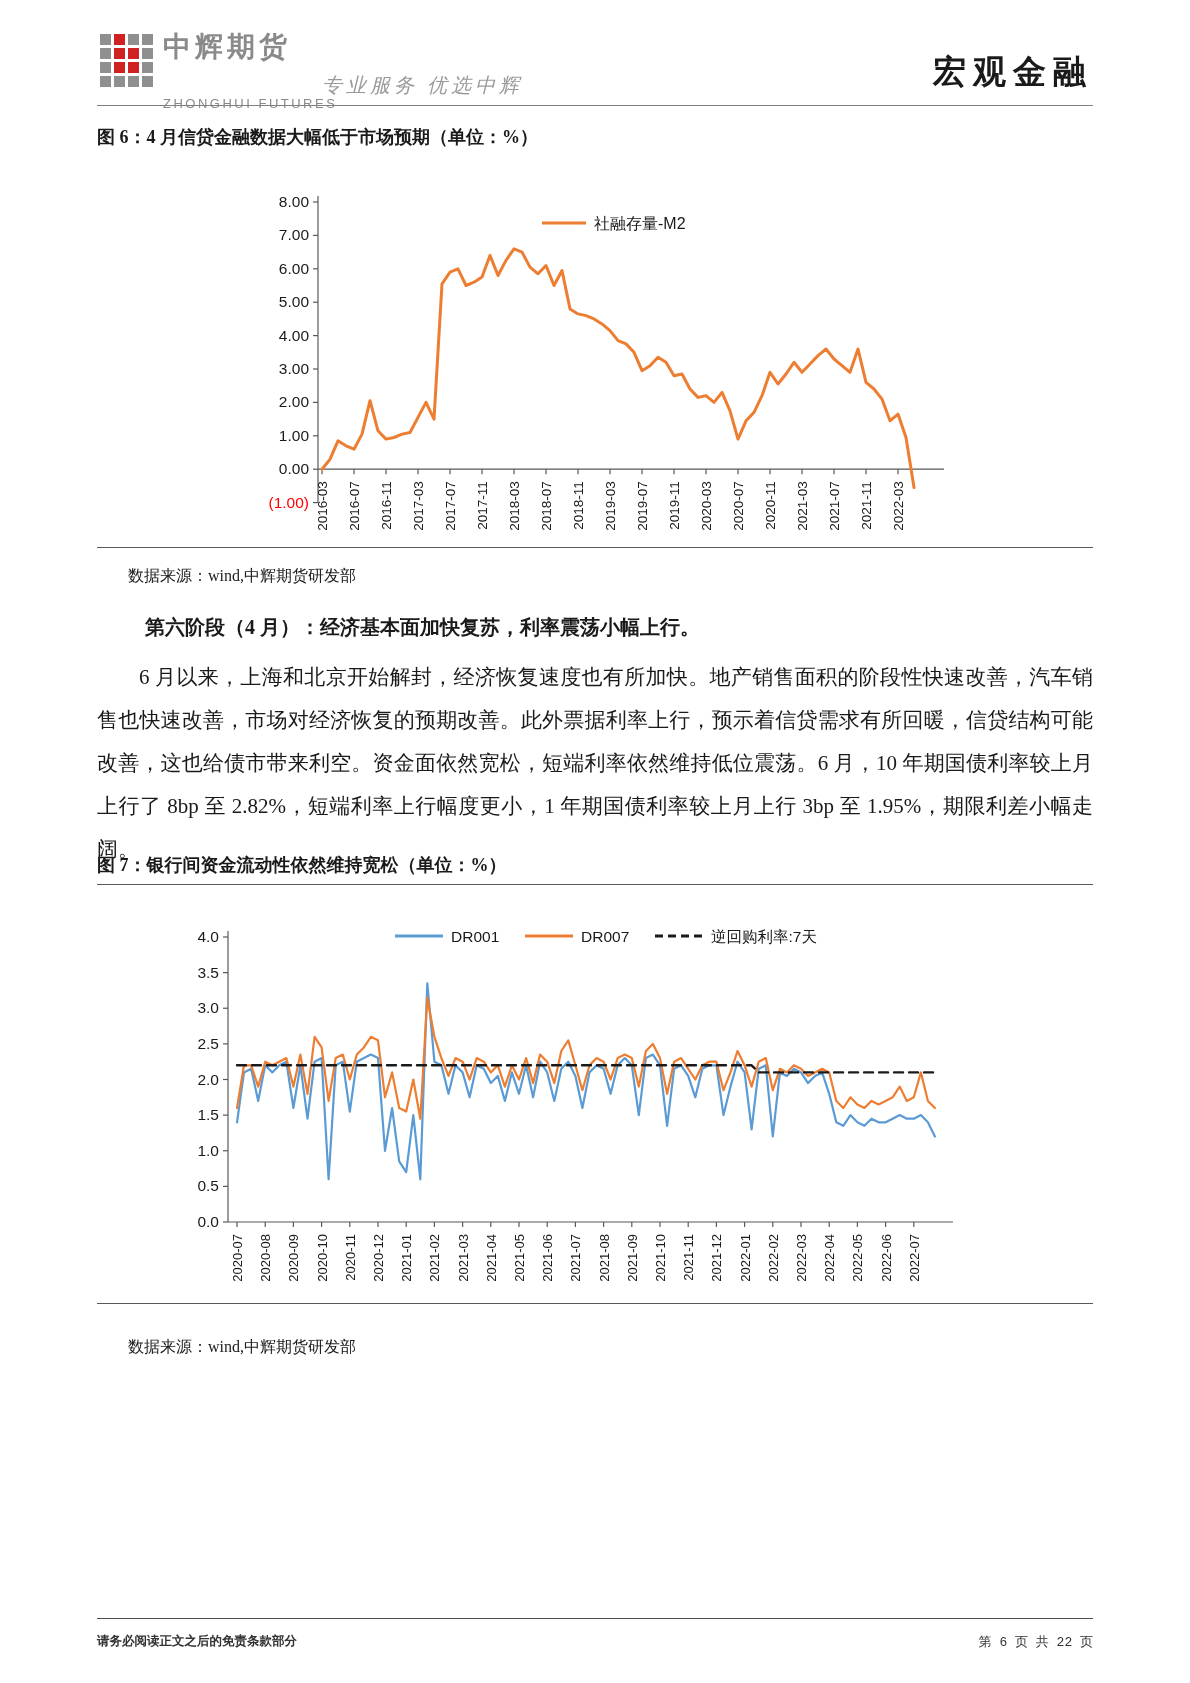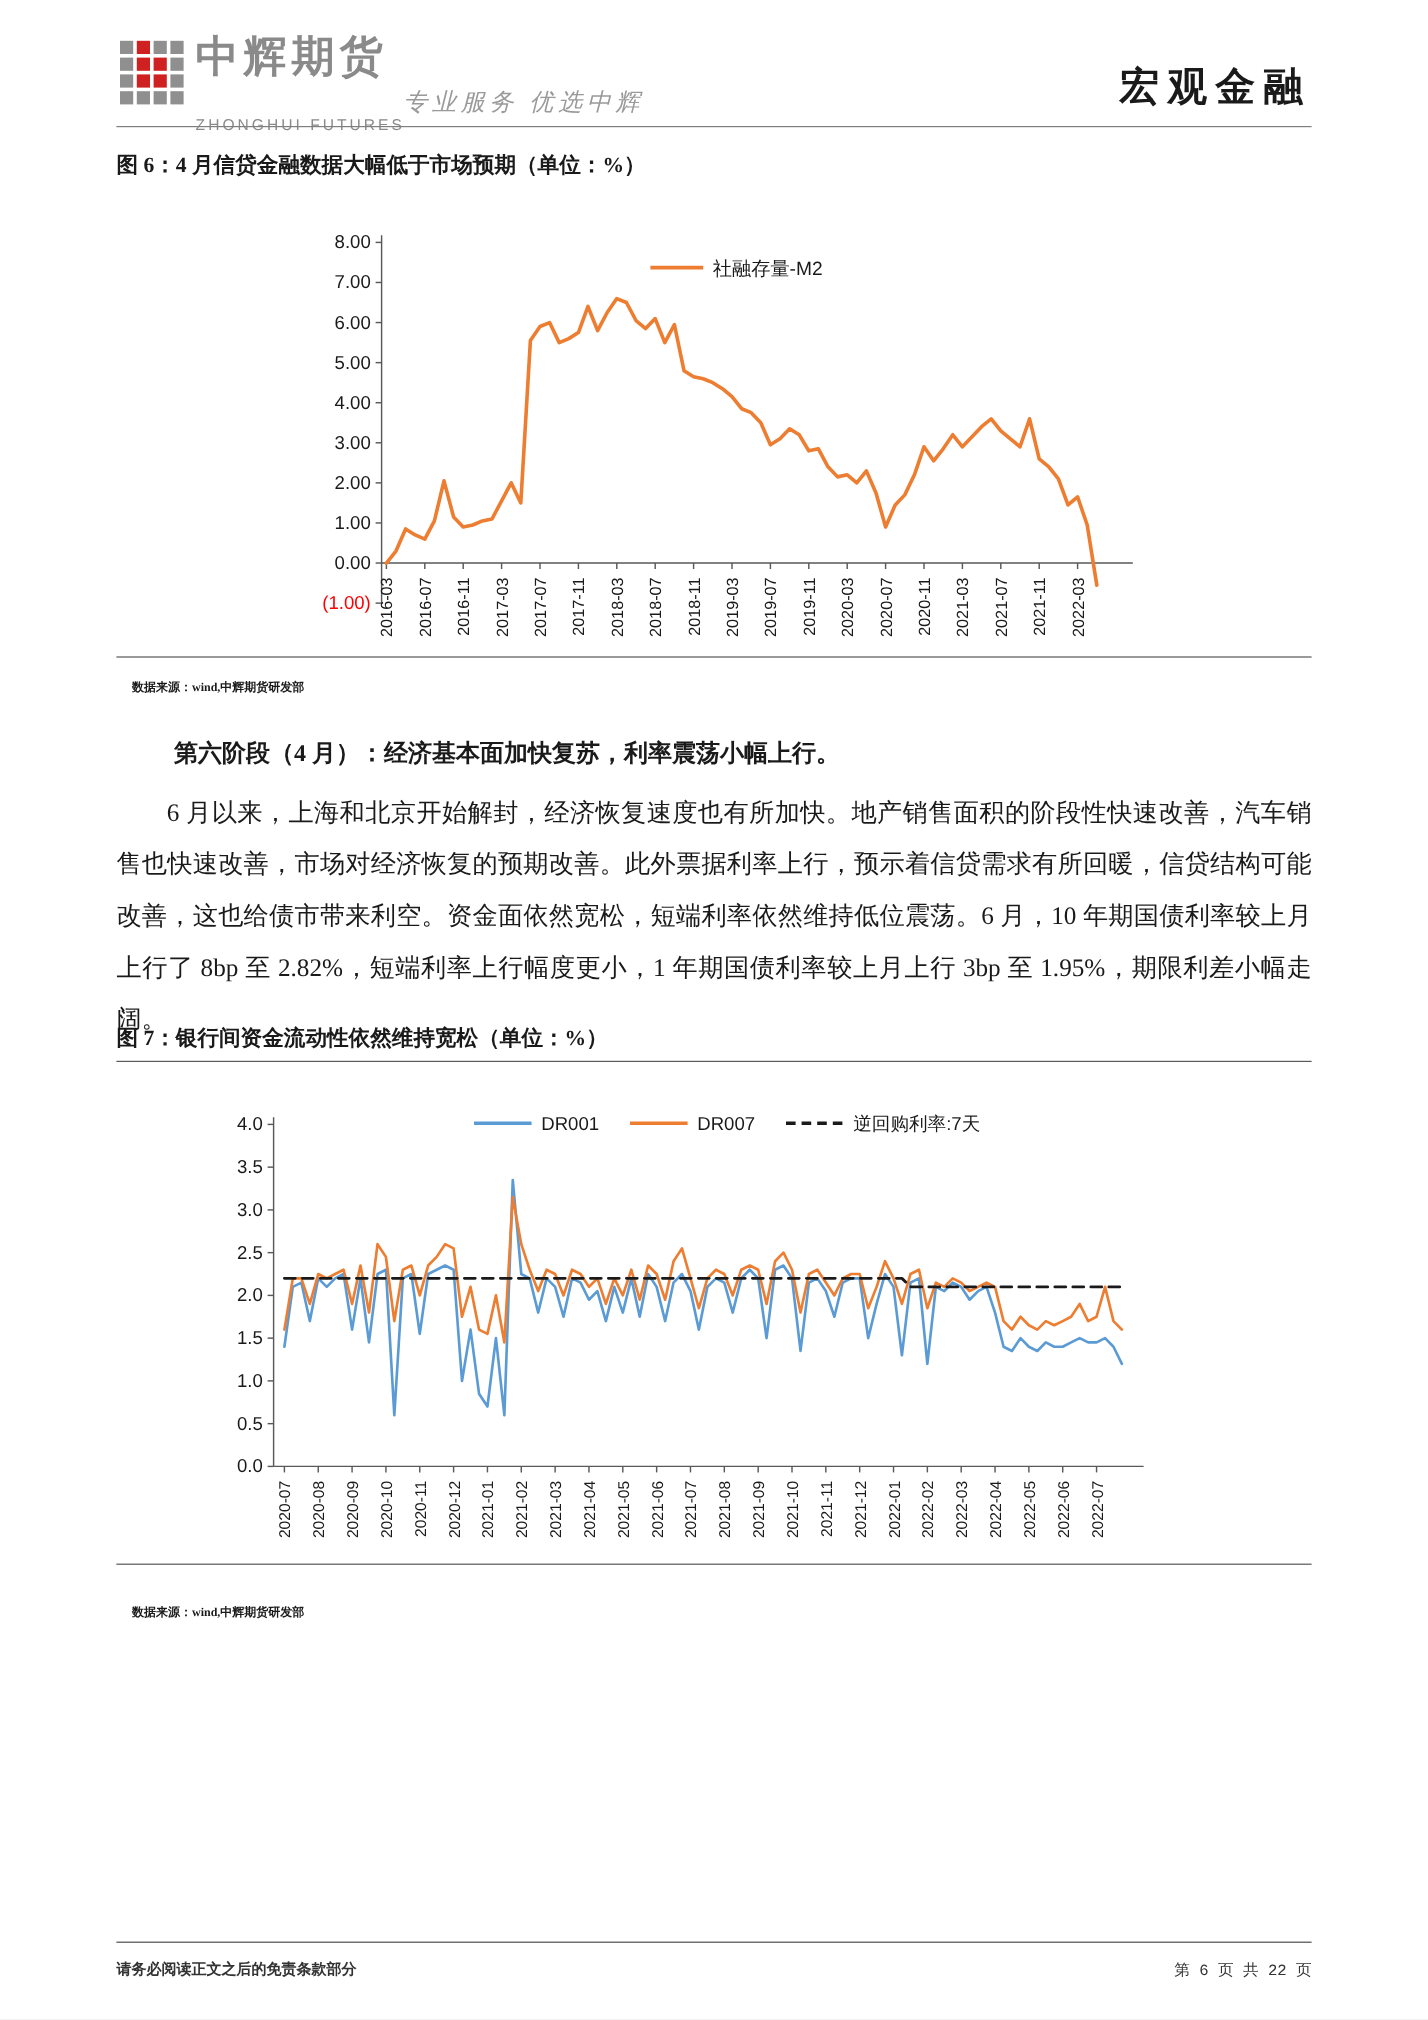--- a/index.html
+++ b/index.html
@@ -6,40 +6,40 @@
   .page{position:relative;width:1190px;height:1683px;background:#ffffff;margin:0 auto;
         font-family:"Liberation Sans","DejaVu Sans",sans-serif;color:#1a1a1a;overflow:hidden;}
   .abs{position:absolute;}
 
   
   .logo-wrap{left:100px;top:28px;display:flex;align-items:flex-start;}
   .logo-grid{display:grid;grid-template-columns:repeat(4,11px);grid-template-rows:repeat(4,11px);
              gap:3px;margin-top:6px;}
   .logo-grid span{background:#8f8f8f;display:block;}
   .logo-grid span.red{background:#cf2121;}
-  .logo-cn{font-size:36px;font-weight:bold;color:#8a8a8a;letter-spacing:4px;line-height:38px;
+  .logo-cn{font-size:28px;font-weight:bold;color:#8a8a8a;letter-spacing:4px;line-height:38px;
            font-family:"Liberation Sans",sans-serif;}
   .logo-en{font-size:13px;color:#8a8a8a;letter-spacing:2.5px;line-height:16px;margin-top:30px;}
   .logo-text{margin-left:10px;}
-  .slogan{left:336px;top:72px;font-size:20px;color:#9a9a9a;letter-spacing:4px;
+  .slogan{left:322px;top:72px;font-size:20px;color:#9a9a9a;letter-spacing:4px;
           font-family:"Liberation Serif","DejaVu Serif",serif;font-style:italic;}
   .section-label{right:97px;top:50px;font-size:33px;font-weight:bold;letter-spacing:7px;
                  font-family:"Liberation Serif","DejaVu Serif",serif;}
   .rule{left:97px;width:996px;height:0;border-top:1.5px solid #7f7f7f;}
   .rule-header{top:105px;}
   .rule-fig6-bottom{top:547px;border-top-color:#595959;}
   .rule-fig7-title{top:884px;border-top-color:#595959;}
   .rule-fig7-bottom{top:1303px;border-top-color:#595959;}
   .rule-footer{top:1618px;border-top-color:#4d4d4d;}
 
   .fig-title{left:97px;font-size:18px;font-weight:bold;
              font-family:"Liberation Serif","DejaVu Serif",serif;}
   .fig6-title{top:125px;}
   .fig7-title{top:853px;}
-  .fig-source{left:110px;font-size:10px;font-weight:bold;
+  .fig-source{left:128px;font-size:16px;font-weight:normal;
               font-family:"Liberation Serif","DejaVu Serif",serif;}
   .fig6-source{top:566px;}
   .fig7-source{top:1337px;}
 
   .body-heading{left:145px;top:614px;font-size:20px;font-weight:bold;
                 font-family:"Liberation Serif","DejaVu Serif",serif;}
   .body-paragraph{left:97px;top:656px;width:996px;font-size:21px;line-height:43px;
                   text-align:justify;text-indent:2em;
                   font-family:"Liberation Serif","DejaVu Serif",serif;}
 

